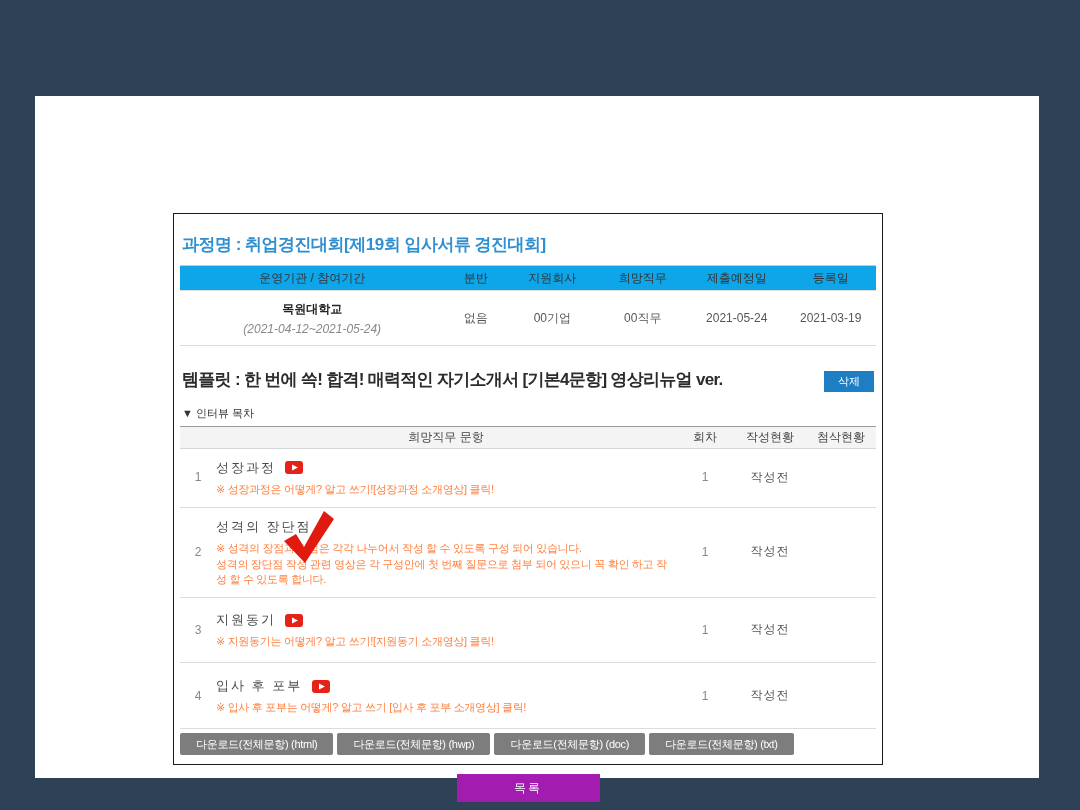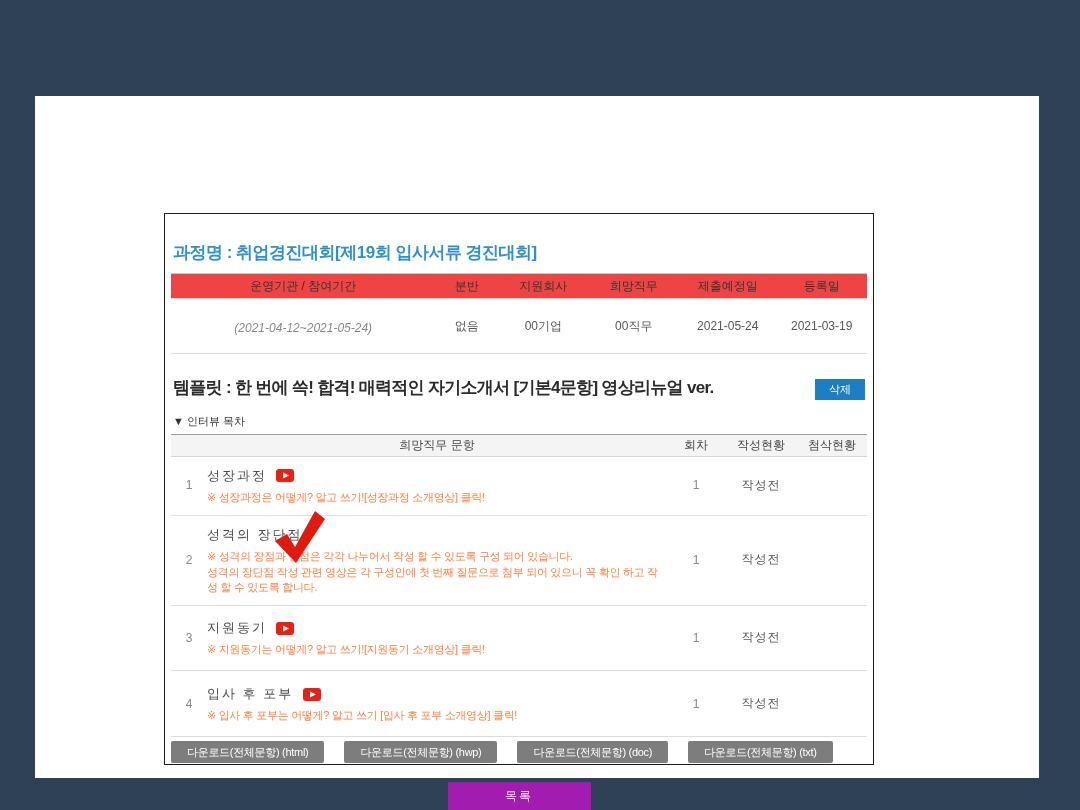--- a/index.html
+++ b/index.html
@@ -7,37 +7,37 @@
   body {
     background:#2f4156;
     font-family:"Liberation Sans","DejaVu Sans",sans-serif;
     position:relative; overflow:hidden;
   }
   .sheet {
     position:absolute; left:35px; top:96px; width:1004px; height:682px;
     background:#ffffff;
   }
   .panel {
-    position:absolute; left:129px; top:117px; width:710px; height:552px;
-    background:#fff; border:1px solid #1a1a1a; padding:16px 6px;
+    position:absolute; left:138px; top:117px; width:710px; height:552px;
+    background:#fff; border:1px solid #1a1a1a; padding:8px 6px;
   }
   
   .course-title {
     font-size:17px; font-weight:bold; color:#2f8fd0;
     padding:11px 2px 9px 2px; border-bottom:1px solid #c9c9c9;
     letter-spacing:-0.5px;
   }
   
   .info-table { width:100%; }
   .info-head, .info-row {
     display:grid; grid-template-columns:38% 9% 13% 13% 14% 13%;
     align-items:center; text-align:center;
   }
   .info-head {
-    background:#ef4444; height:25px; font-size:12px; color:#333;
+    background:#0ea5e9; height:25px; font-size:12px; color:#333;
     border-bottom:1px solid #ddd;
   }
   .info-head > div { font-weight:normal; }
   .info-row { height:55px; font-size:12px; color:#555; border-bottom:1px solid #ddd; }
   .org-name { font-weight:bold; color:#222; font-size:12px; }
   .org-period { color:#888; font-size:12px; margin-top:4px;font-style:italic; }
   
   .tpl-bar { display:flex; align-items:flex-start; margin-top:22px; padding:0 2px; }
   .tpl-title {
     flex:1; font-size:17px; font-weight:bold; color:#2b2b2b; letter-spacing:-0.7px;
@@ -62,21 +62,21 @@
   .iv-q-title {
     font-size:13px; color:#4a4a4a; letter-spacing:2px; cursor:pointer;
     display:inline-block; vertical-align:middle;
   }
   .iv-note { font-size:11px; color:#ff8040; margin-top:5px; line-height:15px; letter-spacing:-0.3px; }
   .iv-round { text-align:center; align-self:center; font-size:12px; color:#888; }
   .iv-status { text-align:center; align-self:center; font-size:12px; color:#555; letter-spacing:1px; }
   .iv-review { text-align:center; align-self:center; font-size:12px; color:#555; }
   .yt-icon { display:inline-block; vertical-align:middle; margin-left:5px; cursor:pointer; }
   
-  .dl-bar { display:flex; gap:20px; margin-top:4px; }
+  .dl-bar { display:flex; gap:4px; margin-top:4px; }
   .btn-dl {
     height:22px; background:#7d7d7d; color:#fff; font-size:11px;
     border:none; border-radius:2px; padding:0 16px; cursor:pointer; letter-spacing:-0.3px;
   }
   
   .list-bar { text-align:center; margin-top:19px; }
   .btn-list {
     width:143px; height:28px; background:#a21caf; color:#fff; font-size:12px;
     border:none; cursor:pointer; letter-spacing:2px;
   }
@@ -95,20 +95,21 @@
       <div class="info-head">
         <div>운영기관 / 참여기간</div>
         <div>분반</div>
         <div>지원회사</div>
         <div>희망직무</div>
         <div>제출예정일</div>
         <div>등록일</div>
       </div>
       <div class="info-row">
         <div>
+          <div class="org-name">목원대학교</div>
           <div class="org-period">(2021-04-12~2021-05-24)</div>
         </div>
         <div>없음</div>
         <div>00기업</div>
         <div>00직무</div>
         <div>2021-05-24</div>
         <div>2021-03-19</div>
       </div>
     </div>
 

